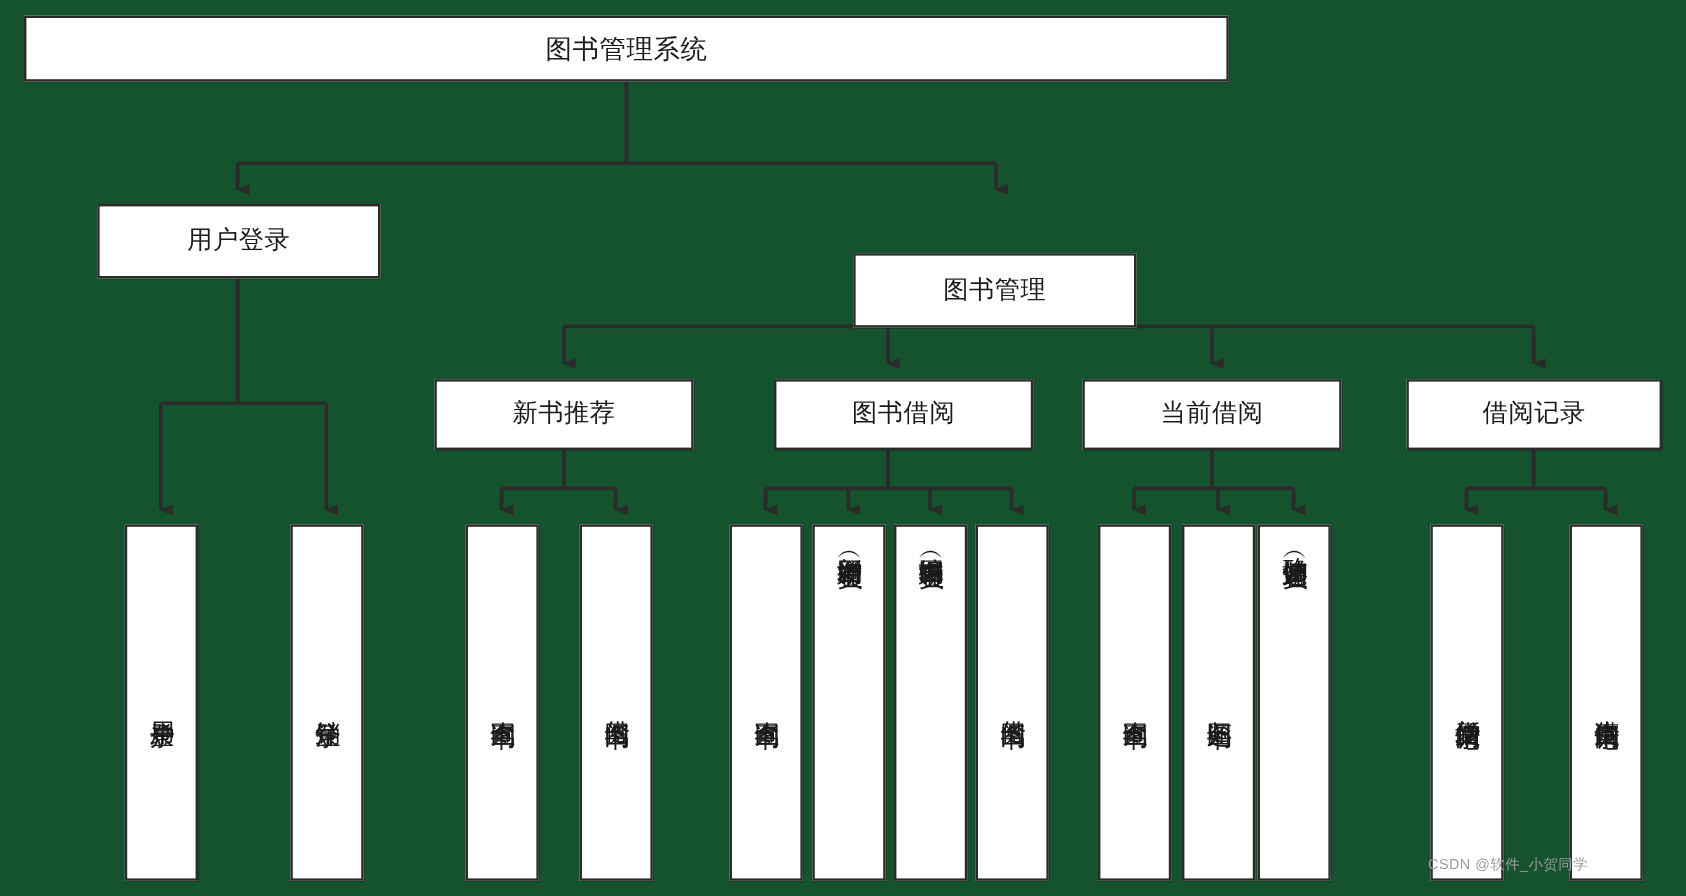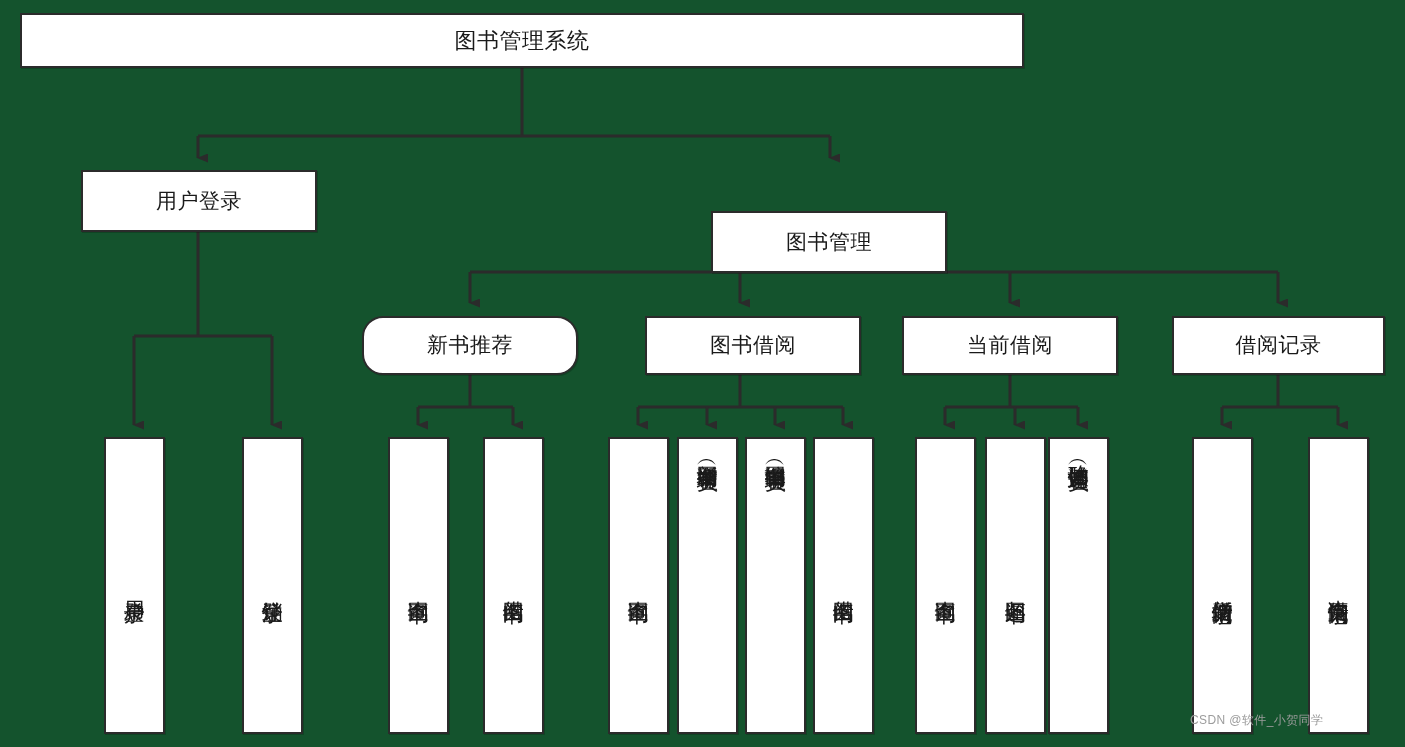--- a/index.html
+++ b/index.html
@@ -134,21 +134,21 @@
     <span class="node-label">图书管理系统</span>
   </div>
 
   <div class="node horizontal" style="left:81px; top:170px; width:236px; height:62px;">
     <span class="node-label">用户登录</span>
   </div>
   <div class="node horizontal" style="left:711px; top:180px; width:236px; height:62px;margin-top:31px;">
     <span class="node-label">图书管理</span>
   </div>
 
-  <div class="node horizontal" style="left:362px; top:316px; width:216px; height:59px;border-radius:21px;">
+  <div class="node horizontal" style="left:362px; top:316px; width:216px; height:59px;">
     <span class="node-label">新书推荐</span>
   </div>
   <div class="node horizontal" style="left:632px; top:316px; width:216px; height:59px;margin-left:13px;">
     <span class="node-label">图书借阅</span>
   </div>
   <div class="node horizontal" style="left:902px; top:316px; width:216px; height:59px;">
     <span class="node-label">当前借阅</span>
   </div>
   <div class="node horizontal" style="left:1172px; top:316px; width:213px; height:59px;">
     <span class="node-label">借阅记录</span>

